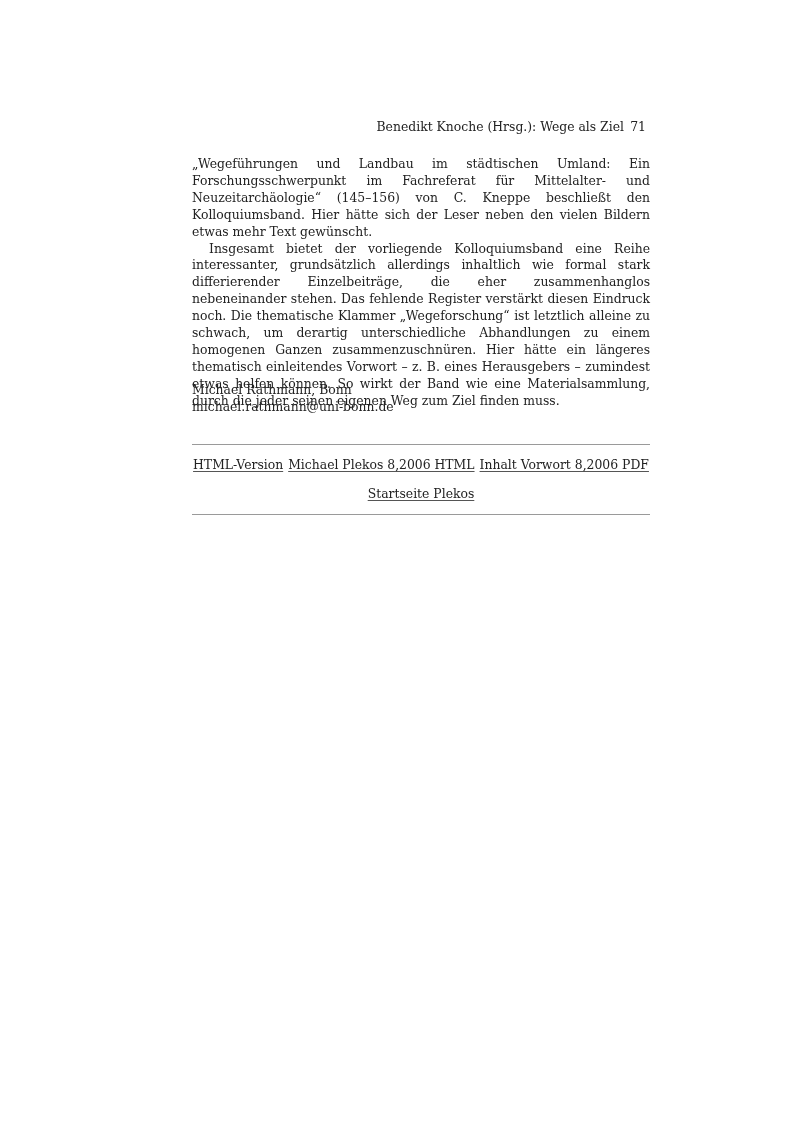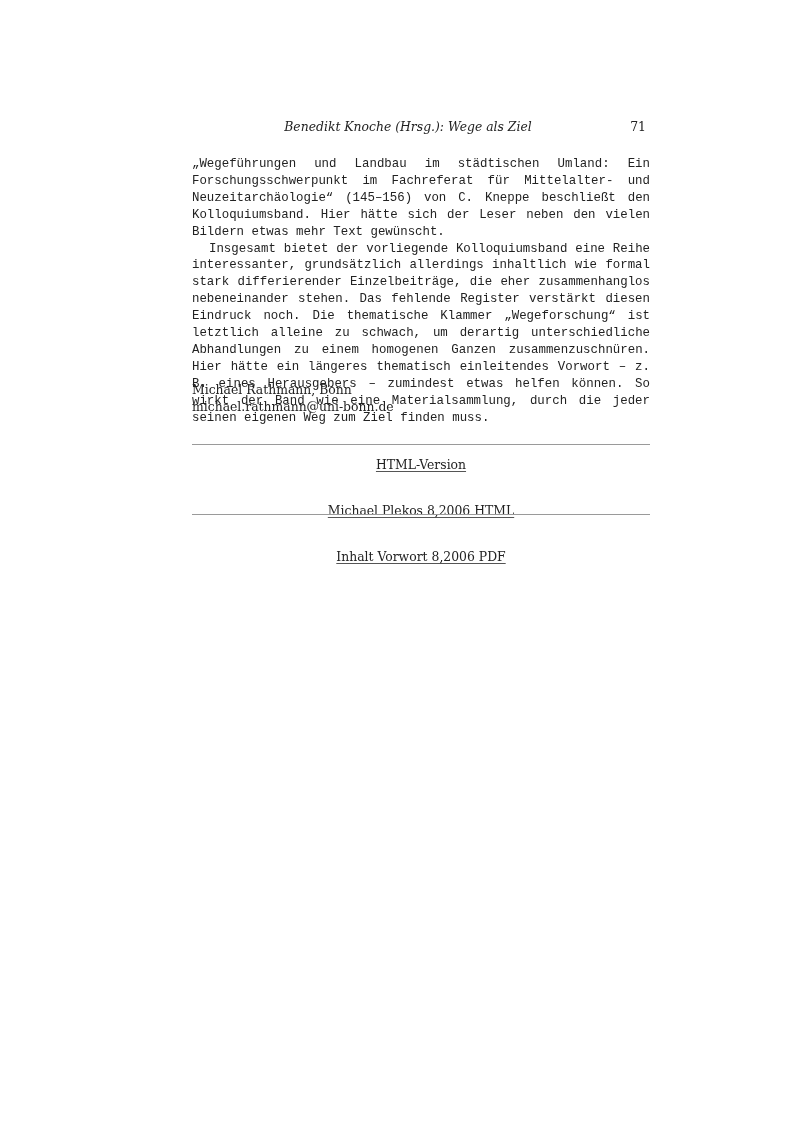--- a/index.html
+++ b/index.html
@@ -27,43 +27,41 @@
       left: 0;
       width: 458px;
       height: 18px;
       font-size: 12.4px;
       line-height: 18px;
     }
     .running-head .title {
       position: absolute;
       left: 0;
       width: 458px;
-      text-align: center;
+      text-align: right;
       padding-right: 26px;
       box-sizing: border-box;
-      font-style: italic;
     }
     .running-head .pageno {
       position: absolute;
       right: 4px;
       top: 0;
     }
     .body-text {
       position: absolute;
       top: 156px;
       left: 0;
       width: 458px;
       font-size: 12.4px;
       line-height: 16.9px;
       text-align: justify;
       hyphens: manual;
     }
     .body-text p {
       margin: 0;
-      font-family: Liberation Mono, monospace;
     }
     .body-text p.indent {
       text-indent: 17px;
     }
     .signature {
       position: absolute;
       top: 382px;
       left: 0;
       width: 458px;
       font-size: 12.4px;
@@ -87,22 +85,21 @@
       top: 456px;
       left: 0;
       width: 458px;
       font-size: 12.4px;
       line-height: 18px;
       text-align: center;
     }
     .footer-links .row {
       display: flex;
       justify-content: center;
-      gap: 28px;
-      flex-direction: column;
+      gap: 5px;
     }
     .footer-links .row2 {
       margin-top: 11px;
     }
     .footer-links a {
       color: #222222;
       text-decoration: underline;
       text-decoration-color: #555;
       text-underline-offset: 2px;
       cursor: pointer;
@@ -129,17 +126,20 @@
   </div>
 
   <div class="rule top"></div>
 
   <div class="footer-links">
     <div class="row">
       <a>HTML-Version</a>
       <a>Michael Plekos 8,2006 HTML</a>
       <a>Inhalt Vorwort 8,2006 PDF</a>
     </div>
+    <div class="row row2">
+      <a>Startseite Plekos</a>
+    </div>
   </div>
 
   <div class="rule bottom"></div>
 
 </div>
 
 </body></html>

